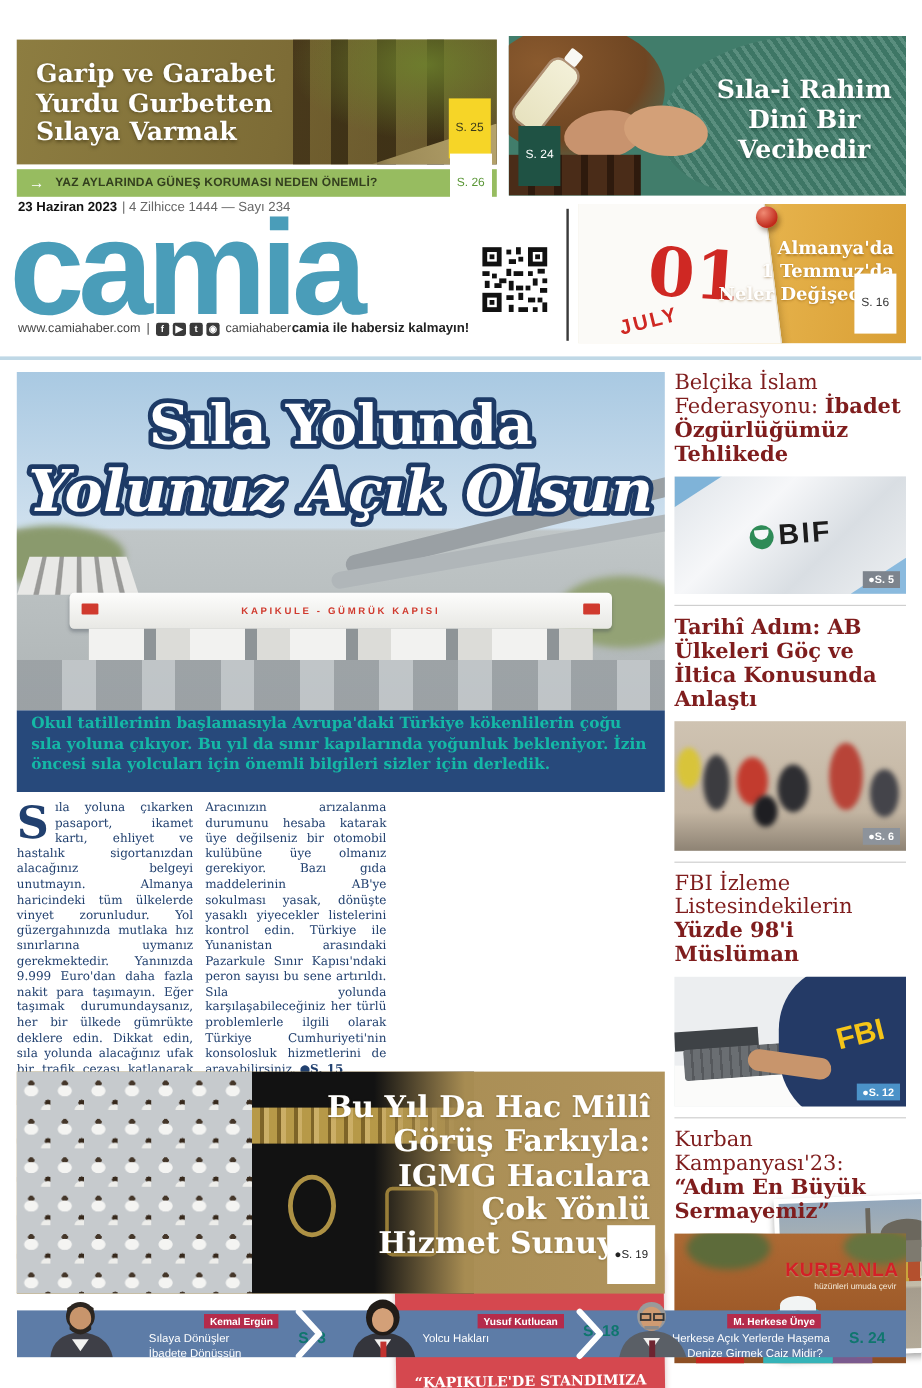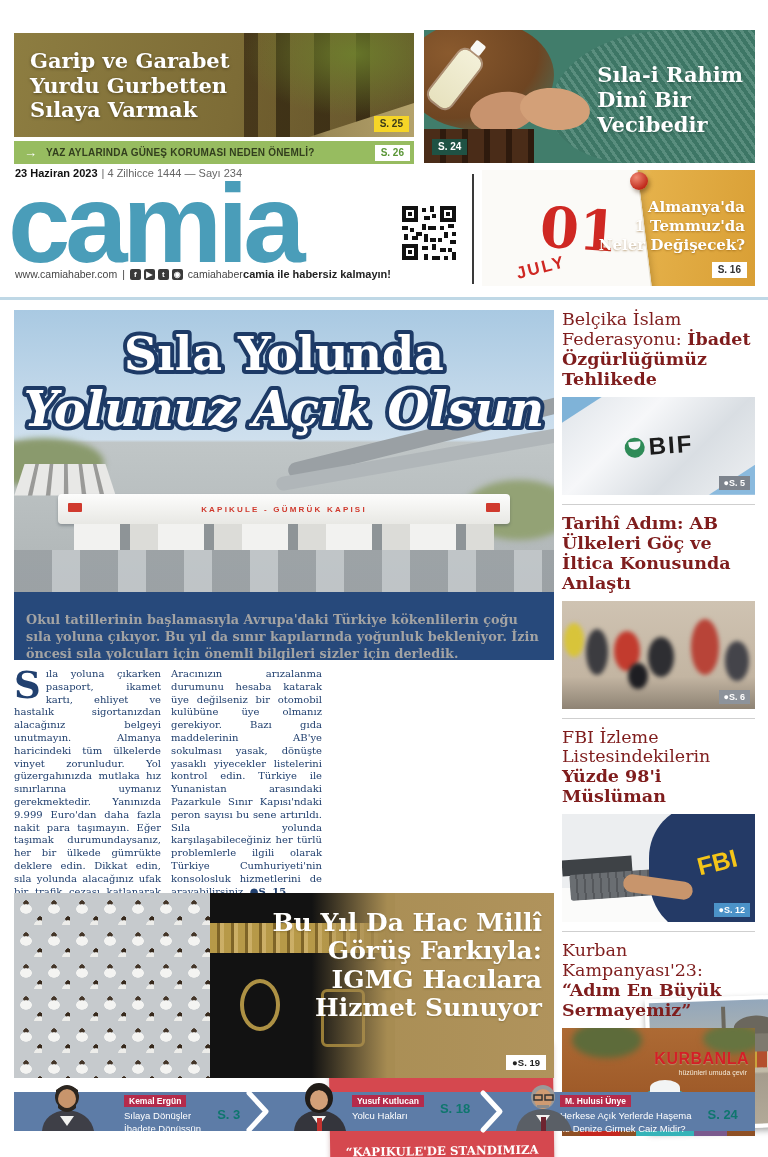--- a/index.html
+++ b/index.html
@@ -12,37 +12,37 @@
     background:
       radial-gradient(ellipse 160px 90px at 85% 20%, rgba(110,130,45,.85), rgba(110,130,45,0) 70%),
       repeating-linear-gradient(90deg, rgba(55,40,18,0) 0 230px, rgba(55,40,18,.75) 230px 244px, rgba(95,75,35,.35) 244px 262px, rgba(50,38,16,.8) 262px 276px, rgba(100,80,40,.3) 276px 300px, rgba(55,42,18,.85) 300px 316px, rgba(105,85,45,.35) 316px 342px, rgba(48,36,15,.8) 342px 356px, rgba(100,80,40,.35) 356px 400px),
       linear-gradient(100deg, #8d7d41 0%, #7d6c36 55%, #63552c 100%);
     overflow:hidden; }
   .feat-left .path { position:absolute; right:0; bottom:0; width:150px; height:34px;
     background:linear-gradient(80deg, rgba(0,0,0,0) 10%, #9c8a57 40%, #b5a36c 100%); clip-path:polygon(30% 100%, 100% 0, 100% 100%); }
   .feat-title { position:absolute; left:16px; top:16px; color:#fff;
     font-family:"DejaVu Serif", serif; font-weight:bold; font-size:21px; line-height:1.17;
     text-shadow:0 1px 3px rgba(40,30,5,.5); }
-  .badge { display:inline-block; font-weight:bold; font-size:10px; padding:2px 6px; line-height:1.2; }
+  .badge { display:inline-block; font-weight:normal; font-size:10px; padding:19px 6px; line-height:1.2; }
   .b-s25 { position:absolute; right:5px; bottom:5px; background:#f6d527; color:#3a3a1a; }
   .strip { left:14px; top:141px; width:400px; height:23px; background:#97bc60; display:flex; align-items:center; padding:0 4px 0 10px; }
   .strip .arr { color:#fff; font-weight:bold; font-size:13px; margin-right:9px; }
   .strip .stext { font-size:10px; font-weight:bold; color:#333f1e; letter-spacing:.2px; }
   .b-s26 { margin-left:auto; background:#fff; color:#5a9636; }
   .feat-right { left:424px; top:30px; width:331px; height:133px; background:#417d6b; overflow:hidden; }
   .feat-right .knit { position:absolute; right:0; top:0; width:62%; height:100%;
     background:repeating-linear-gradient(55deg, rgba(255,255,255,.13) 0 3px, rgba(0,0,0,.06) 3px 7px); border-radius:60% 0 0 40%; }
   .feat-right .table { position:absolute; left:-20px; top:-10px; width:150px; height:110px;
     background:radial-gradient(ellipse at 30% 30%, #8a5a2e 0%, #6e4522 60%, rgba(110,69,34,0) 100%); border-radius:50%; }
   .feat-right .bottle { position:absolute; left:18px; top:18px; width:26px; height:62px; background:linear-gradient(#f3f0d8, #e7e2bf); border-radius:8px; transform:rotate(38deg); box-shadow:0 0 0 2px rgba(255,255,255,.35); }
   .feat-right .cap { position:absolute; left:48px; top:12px; width:12px; height:12px; background:#f8f8f4; border-radius:2px; transform:rotate(38deg); }
   .feat-right .hand1 { position:absolute; left:46px; top:62px; width:66px; height:40px; background:#c8936e; border-radius:50% 60% 50% 60%; transform:rotate(-12deg); }
   .feat-right .hand2 { position:absolute; left:96px; top:58px; width:70px; height:42px; background:#d3a078; border-radius:60% 50% 60% 50%; transform:rotate(10deg); }
   .feat-right .choc { position:absolute; left:0; bottom:0; width:110px; height:34px; background:repeating-linear-gradient(90deg,#4a2c18 0 16px,#2e1a0d 16px 22px); }
-  .fr-title { position:absolute; right:12px; top:32px; text-align:left; color:#fff;
+  .fr-title { position:absolute; right:12px; top:32px; text-align:center; color:#fff;
     font-family:"DejaVu Serif", serif; font-weight:bold; font-size:21px; line-height:1.2; text-shadow:0 1px 3px rgba(0,40,30,.45); }
   .b-s24 { position:absolute; left:8px; bottom:8px; background:#1f5244; color:#fff; }
 
   
   .dateline { left:15px; top:167px; font-size:11px; color:#666; }
   .dateline b { color:#111; margin-right:4px; }
   .logo { left:8px; top:168px; font-size:112px; font-weight:bold; color:#4a9db9; letter-spacing:-5px; line-height:1; }
   .qr { left:400px; top:204px; }
   .vline { left:472px; top:174px; width:2px; height:110px; background:#3a3a3a; }
   .calendar { left:482px; top:170px; width:273px; height:116px; overflow:hidden;
@@ -73,22 +73,22 @@
   .photo .trucks { position:absolute; left:6px; top:150px; width:90px; height:36px;
     background:repeating-linear-gradient(90deg,#e8e8e6 0 12px,#9a9a98 12px 16px); transform:perspective(80px) rotateX(30deg); }
   .canopy { position:absolute; left:44px; top:184px; width:452px; height:30px; background:linear-gradient(#fdfdfc,#e8e8e4); border-radius:4px; box-shadow:0 2px 3px rgba(60,70,80,.35); display:flex; align-items:center; justify-content:center; }
   .gate-sign { font-size:8px; font-weight:bold; color:#d03a2e; letter-spacing:2.2px; white-space:nowrap; }
   .flag { position:absolute; top:9px; width:14px; height:9px; background:#d03a2e; border-radius:1px; }
   .booths { position:absolute; left:60px; top:214px; width:420px; height:26px;
     background:repeating-linear-gradient(90deg,#f2f2f0 0 46px,#8e9497 46px 56px,#dcdcd8 56px 84px); }
   .lanes { position:absolute; left:0px; top:240px; width:540px; height:42px;
     background:repeating-linear-gradient(90deg,#979da1 0 38px,#c3c8cb 38px 66px); opacity:.8; }
   .headline-svg { position:absolute; left:0; top:10px; }
-  .lead { position:absolute; left:0; top:282px; width:540px; height:68px; background:#27497b; color:#a3a3a3;
-    font-family:"DejaVu Serif", serif; font-weight:bold; font-size:12.8px; line-height:1.32; padding:20px 12px; }
+  .lead { position:absolute; left:0; top:282px; width:540px; height:68px; background:#27497b; color:#14b8a6;
+    font-family:"DejaVu Serif", serif; font-weight:bold; font-size:12.8px; line-height:1.32; padding:4px 12px; }
   .bodyarea { position:absolute; left:0; top:350px; width:540px; height:228px; background:#fff; }
   .bcol { position:absolute; top:8px; font-family:"DejaVu Serif", serif; font-size:10px; line-height:1.28; color:#21406f; text-align:justify; }
   .c1 { left:0; width:147px; }
   .c2 { left:157px; width:151px; }
   .dropcap { float:left; font-size:37px; line-height:.82; font-weight:bold; margin:2px 5px 0 0; color:#21406f; }
   .pnum { font-weight:bold; white-space:nowrap; }
   .redbox { position:absolute; left:316px; top:380px; width:224px; height:198px; background:#d5484f; border-radius:7px; transform:rotate(-0.8deg); box-shadow:0 2px 5px rgba(120,30,30,.3); }
   .rb-title { position:absolute; left:0; top:104px; width:100%; text-align:center; color:#fff;
     font-family:"DejaVu Serif", serif; font-weight:bold; font-size:11.8px; line-height:1.25; }
   .mosque { position:absolute; left:318px; top:-40px; width:220px; height:132px; background:#fff; border:4px solid #fff; box-shadow:0 3px 6px rgba(0,0,0,.35); transform:rotate(-1.2deg); }
@@ -159,21 +159,21 @@
     font-family:"DejaVu Serif", serif; font-weight:bold; font-size:25px; line-height:1.13; text-shadow:0 1px 2px rgba(90,70,20,.4); }
   .hac-title span { display:block; }
   .b-hac { position:absolute; right:8px; bottom:8px; background:#fff; color:#222; font-size:9.5px; }
 
   
   .fbar { left:14px; top:1092px; width:741px; height:39px; background:#5d7ca7; }
   .chev { position:absolute; top:1088px; z-index:4; }
   .fperson { position:absolute; z-index:3; }
   .fgroup { position:absolute; z-index:2; display:flex; align-items:center; gap:10px; }
   .ftext { display:flex; flex-direction:column; gap:1px; }
-  .fname { align-self:flex-start; background:#b52b4b; color:#fff; font-size:8.5px; font-weight:bold; padding:1px 5px; margin-bottom:2px; }
+  .fname { align-self:flex-start; background:#b52b4b; color:#fff; font-size:8.5px; font-weight:bold; padding:1px 5px; margin-bottom:2px;margin-left:46px; }
   .fline { color:#fff; font-size:9.5px; line-height:1.25; }
   .fpage { color:#0f766e; font-size:13px; font-weight:bold; margin-left:6px; }
 </style>
 </head>
 <body>
 
 <div class="page">
 
   <div class="abs feat-left">
     <div class="path"></div>
@@ -403,20 +403,21 @@
     <div class="kaaba">
       <div class="band"></div>
       <div class="ring"></div>
       <div class="plaque"></div>
       <div class="fade"></div>
     </div>
     <div class="hac-title">
       <span>Bu Yıl Da Hac Millî</span>
       <span>Görüş Farkıyla:</span>
       <span>IGMG Hacılara</span>
+      <span>Çok Yönlü</span>
       <span>Hizmet Sunuyor</span>
     </div>
     <span class="badge b-hac">●S. 19</span>
   </div>
 
   <div class="abs fbar"></div>
 
   <svg class="fperson" style="left:36px; top:1082px;" width="62" height="49" viewBox="0 0 62 49">
     <path d="M6 49 Q8 30 31 28 Q54 30 58 49 Z" fill="#3e3f47"></path>
     <path d="M24 34 L31 44 L38 34 Z" fill="#f2f2f0"></path>
@@ -454,21 +455,21 @@
   </div>
   <div class="fgroup" style="left:352px; top:1095px;">
     <div class="ftext">
       <span class="fname">Yusuf Kutlucan</span>
       <span class="fline">Yolcu Hakları</span>
     </div>
     <span class="fpage">S. 18</span>
   </div>
   <div class="fgroup" style="left:560px; top:1095px;">
     <div class="ftext">
-      <span class="fname">M. Hulusi Ünye</span>
+      <span class="fname">M. Herkese Ünye</span>
       <span class="fline">Herkese Açık Yerlerde Haşema</span>
       <span class="fline">İle Denize Girmek Caiz Midir?</span>
     </div>
     <span class="fpage">S. 24</span>
   </div>
 
   <svg class="chev" style="left:244px;" width="28" height="47" viewBox="0 0 28 47">
     <polyline points="5,5 22,23.5 5,42" fill="none" stroke="#ffffff" stroke-width="5" stroke-linecap="round" stroke-linejoin="round"></polyline>
   </svg>
   <svg class="chev" style="left:478px;" width="28" height="47" viewBox="0 0 28 47">

